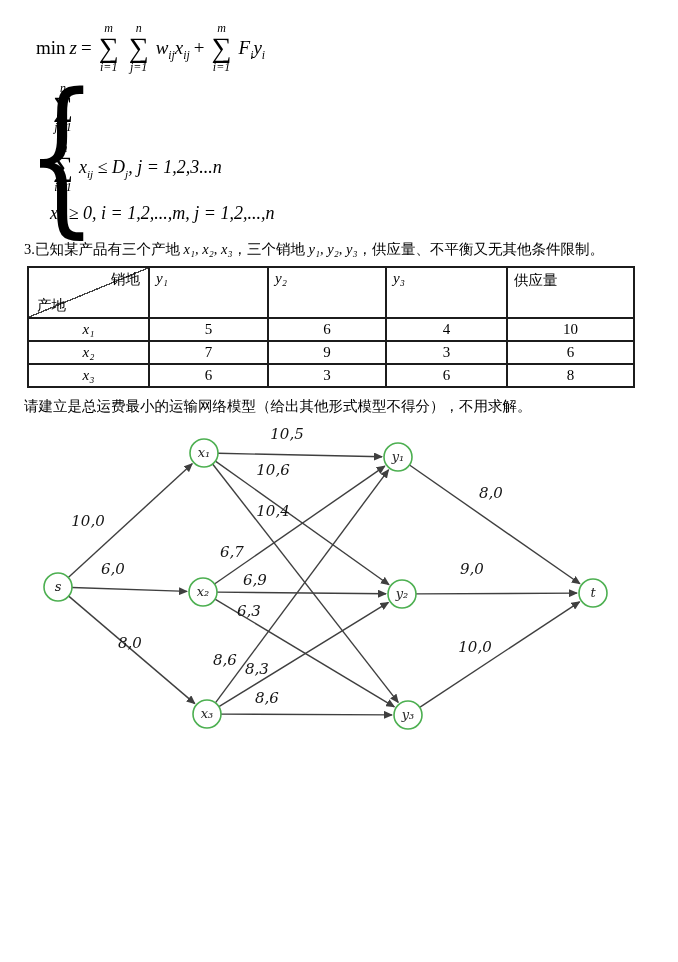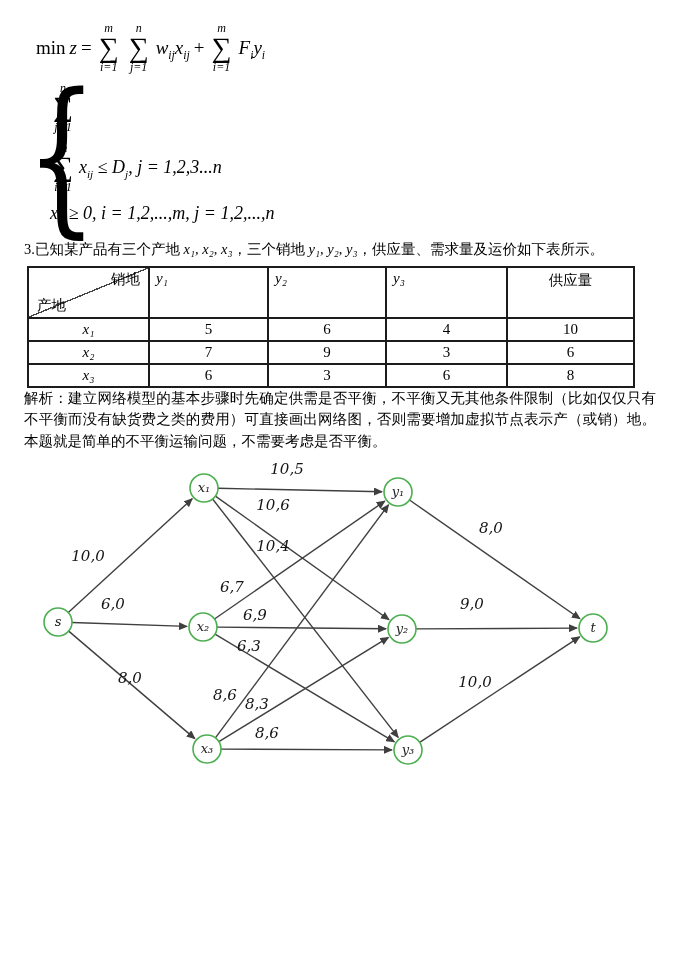--- a/index.html
+++ b/index.html
@@ -21,25 +21,25 @@
   .cline{display:flex;align-items:center;gap:3px;font-size:18px;margin:4px 0;}
   .cline.plain{margin:6px 0;}
 
   
   .para{font-size:14.5px;line-height:21.5px;margin:0 22px 0 24px;text-align:justify;}
   .para.first{margin-top:9px;}
   .mvar{font-style:italic;font-family:Liberation Serif, serif;}
   .code{font-family:"DejaVu Sans Mono","Liberation Mono",monospace;color:#2e75b6;font-size:13px;}
 
   
-  table.costs{border-collapse:collapse;margin:5px 0 0 27px;table-layout:fixed;}
+  table.costs{border-collapse:collapse;margin:5px 0 8px 27px;table-layout:fixed;}
   table.costs td{border:2px solid #1c1c1c;font-size:15px;text-align:center;padding:0;
                  height:21px;overflow:hidden;}
   table.costs tr.hdr td{height:44px;vertical-align:top;text-align:left;padding:2px 6px;}
-  table.costs tr.hdr td.supply{text-align:center;font-size:14.5px;padding-top:3px;}
+  table.costs tr.hdr td.supply{font-size:14.5px;padding-top:3px;}
   td.corner{position:relative;padding:0 !important;
     background:linear-gradient(to bottom right,transparent calc(50% - 0.7px),#444 calc(50% - 0.7px),#444 calc(50% + 0.7px),transparent calc(50% + 0.7px));}
   .corner-top{position:absolute;top:2px;right:8px;font-size:14.5px;}
   .corner-bot{position:absolute;bottom:2px;left:8px;font-size:14.5px;}
   td.rlabel{font-size:14.5px;}
 
   
   .diagram{position:relative;height:362px;margin-top:5px;}
   .diagram svg{position:absolute;left:0;top:0;}
   .node{fill:#ffffff;stroke:#4caf50;stroke-width:1.6;}
@@ -93,21 +93,21 @@
           <span class="lim">i=1</span>
         </span>
         <span><span class="it">x</span><sub>ij</sub> <span>≤</span> <span class="it">D</span><sub>j</sub><span class="it">, j = 1,2,3...n</span></span>
       </div>
       <div class="cline plain">
         <span><span class="it">x</span><sub>ij</sub><span class="it"> ≥ 0, i = 1,2,...,m, j = 1,2,...,n</span></span>
       </div>
     </div>
   </div>
 
-  <p class="para first"><span>3.已知某产品有三个产地 </span><span class="mvar">x₁, x₂, x₃</span><span>，三个销地 </span><span class="mvar">y₁, y₂, y₃</span><span>，供应量、需求量及运价如下表所示。</span></p>
+  <p class="para first"><span>3.已知某产品有三个产地 </span><span class="mvar">x₁, x₂, x₃</span><span>，三个销地 </span><span class="mvar">y₁, y₂, y₃</span><span>，供应量、不平衡又无其他条件限制。</span></p>
 
   <table class="costs">
     <colgroup>
         <col style="width:121px">
         <col style="width:119px">
         <col style="width:118px">
         <col style="width:121px">
         <col style="width:127px">
       </colgroup>
     <tbody>
@@ -138,21 +138,21 @@
     <tr>
       <td class="rlabel mvar">x₃</td>
       <td>6</td>
       <td>3</td>
       <td>6</td>
       <td>8</td>
     </tr>
   </tbody>
     </table>
 
-  <p class="para">解析：建立网络模型的基本步骤时先确定供需是否平衡，不平衡又无其他条件限制（比如仅仅只有不平衡而没有缺货费之类的费用）可直接画出网络图，否则需要增加虚拟节点表示产（或销）地。本题就是简单的不平衡运输问题，不需要考虑是否平衡。</p>
+  <p class="para" style="margin-top:5px;">请建立是总运费最小的运输网络模型（给出其他形式模型不得分），不用求解。</p>
 
   <div class="diagram">
     <svg id="net-svg" width="678" height="362" viewBox="0 0 678 362">
       <defs>
         <marker id="arrow" markerWidth="10" markerHeight="8" refX="8" refY="4" orient="auto" markerUnits="userSpaceOnUse">
           <path d="M0,0 L9,4 L0,8 z" fill="#3f3f3f"></path>
         </marker>
       </defs>
     <line x1="68.3" y1="155.5" x2="192.2" y2="41.8" class="edge" stroke="#3f3f3f" marker-end="url(#arrow)"></line>
         <text x="88" y="104" class="edge-label">10,0</text>

